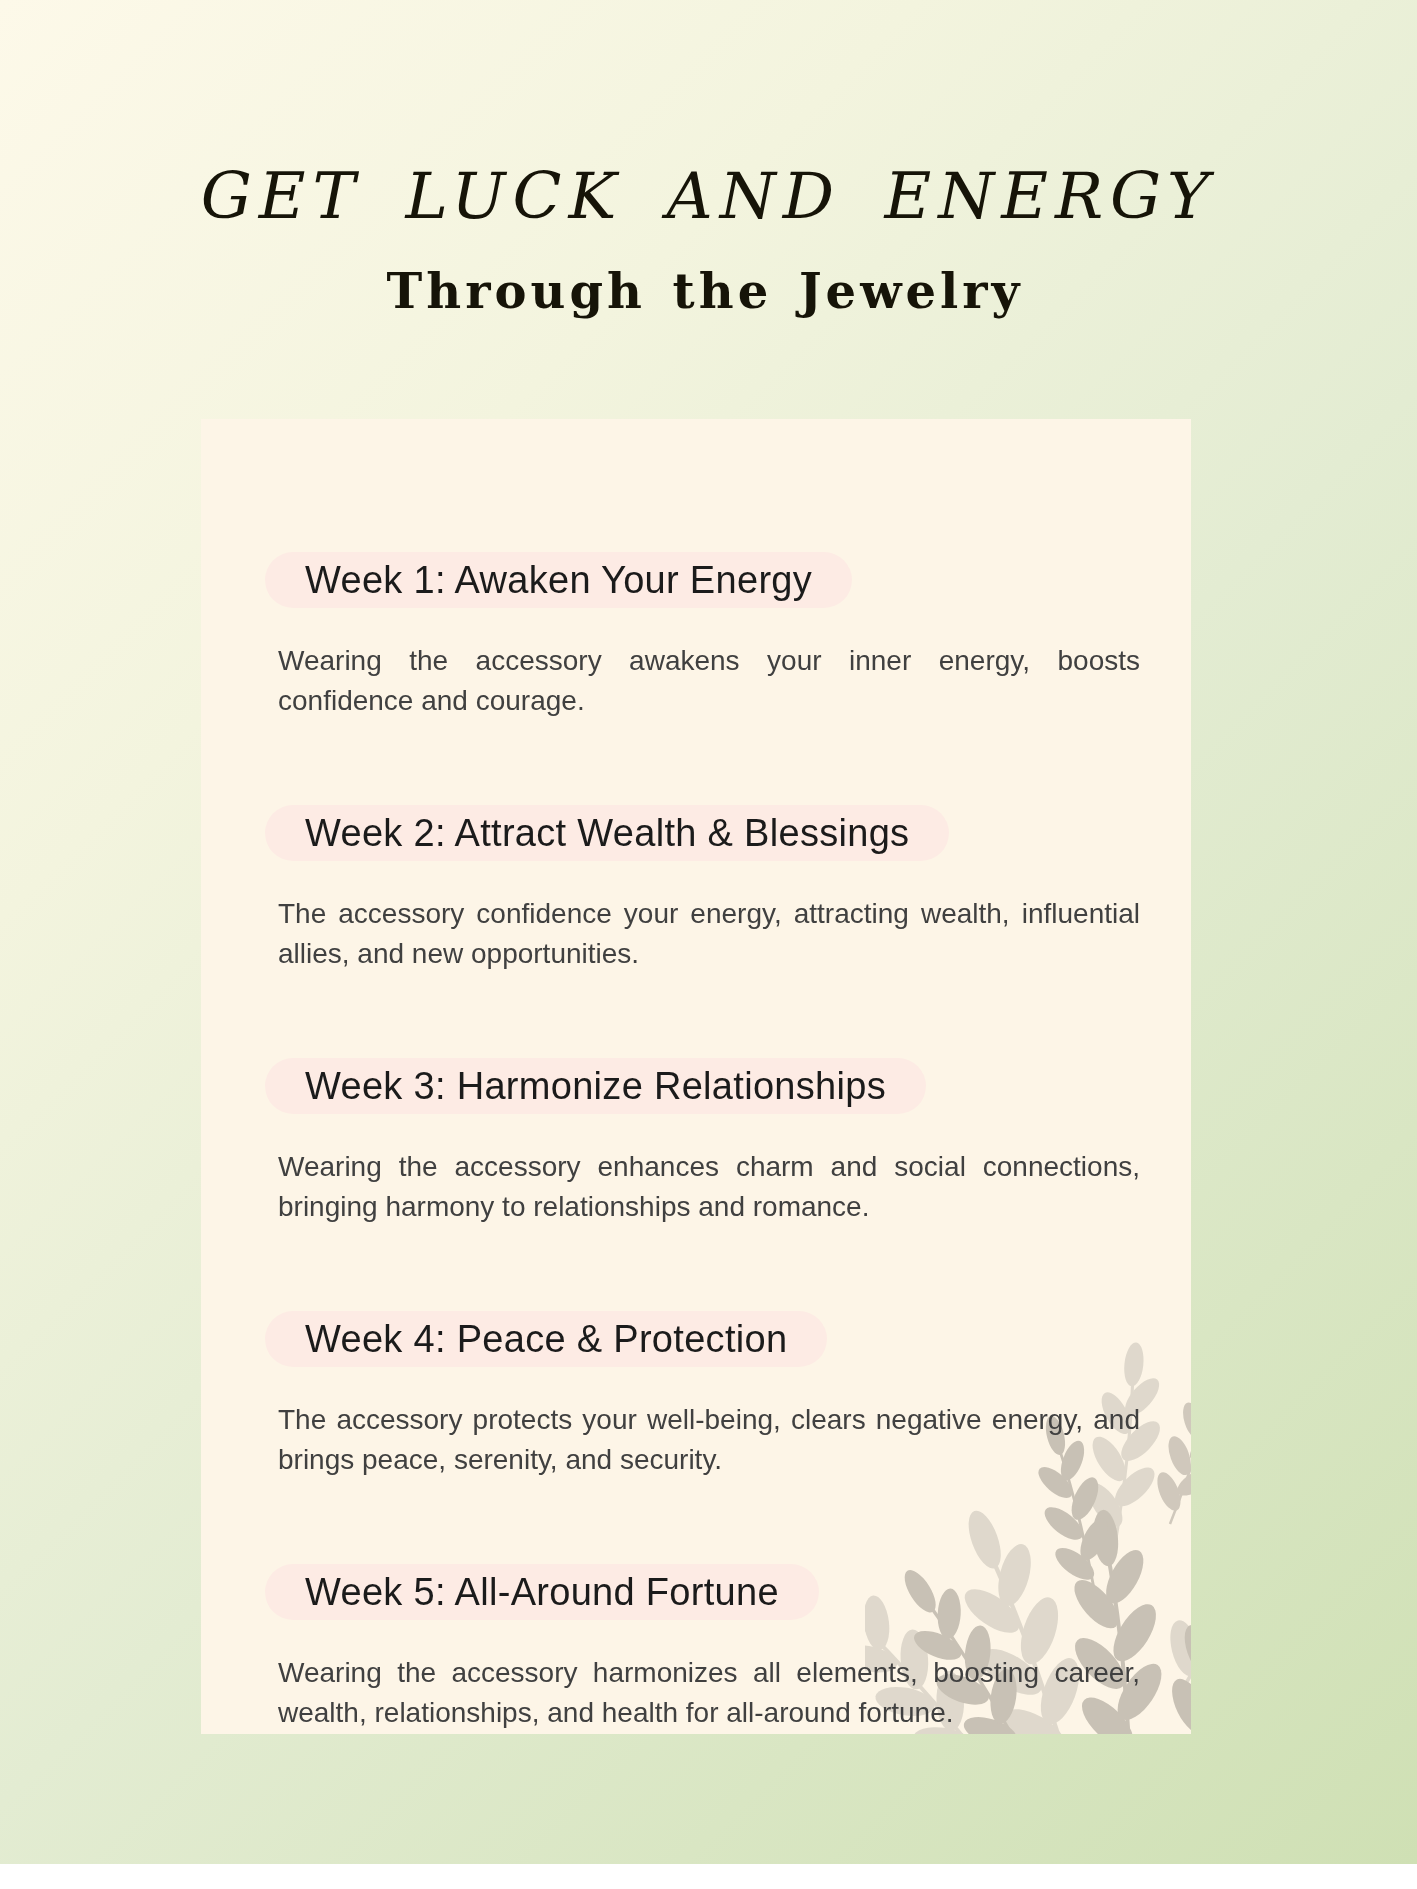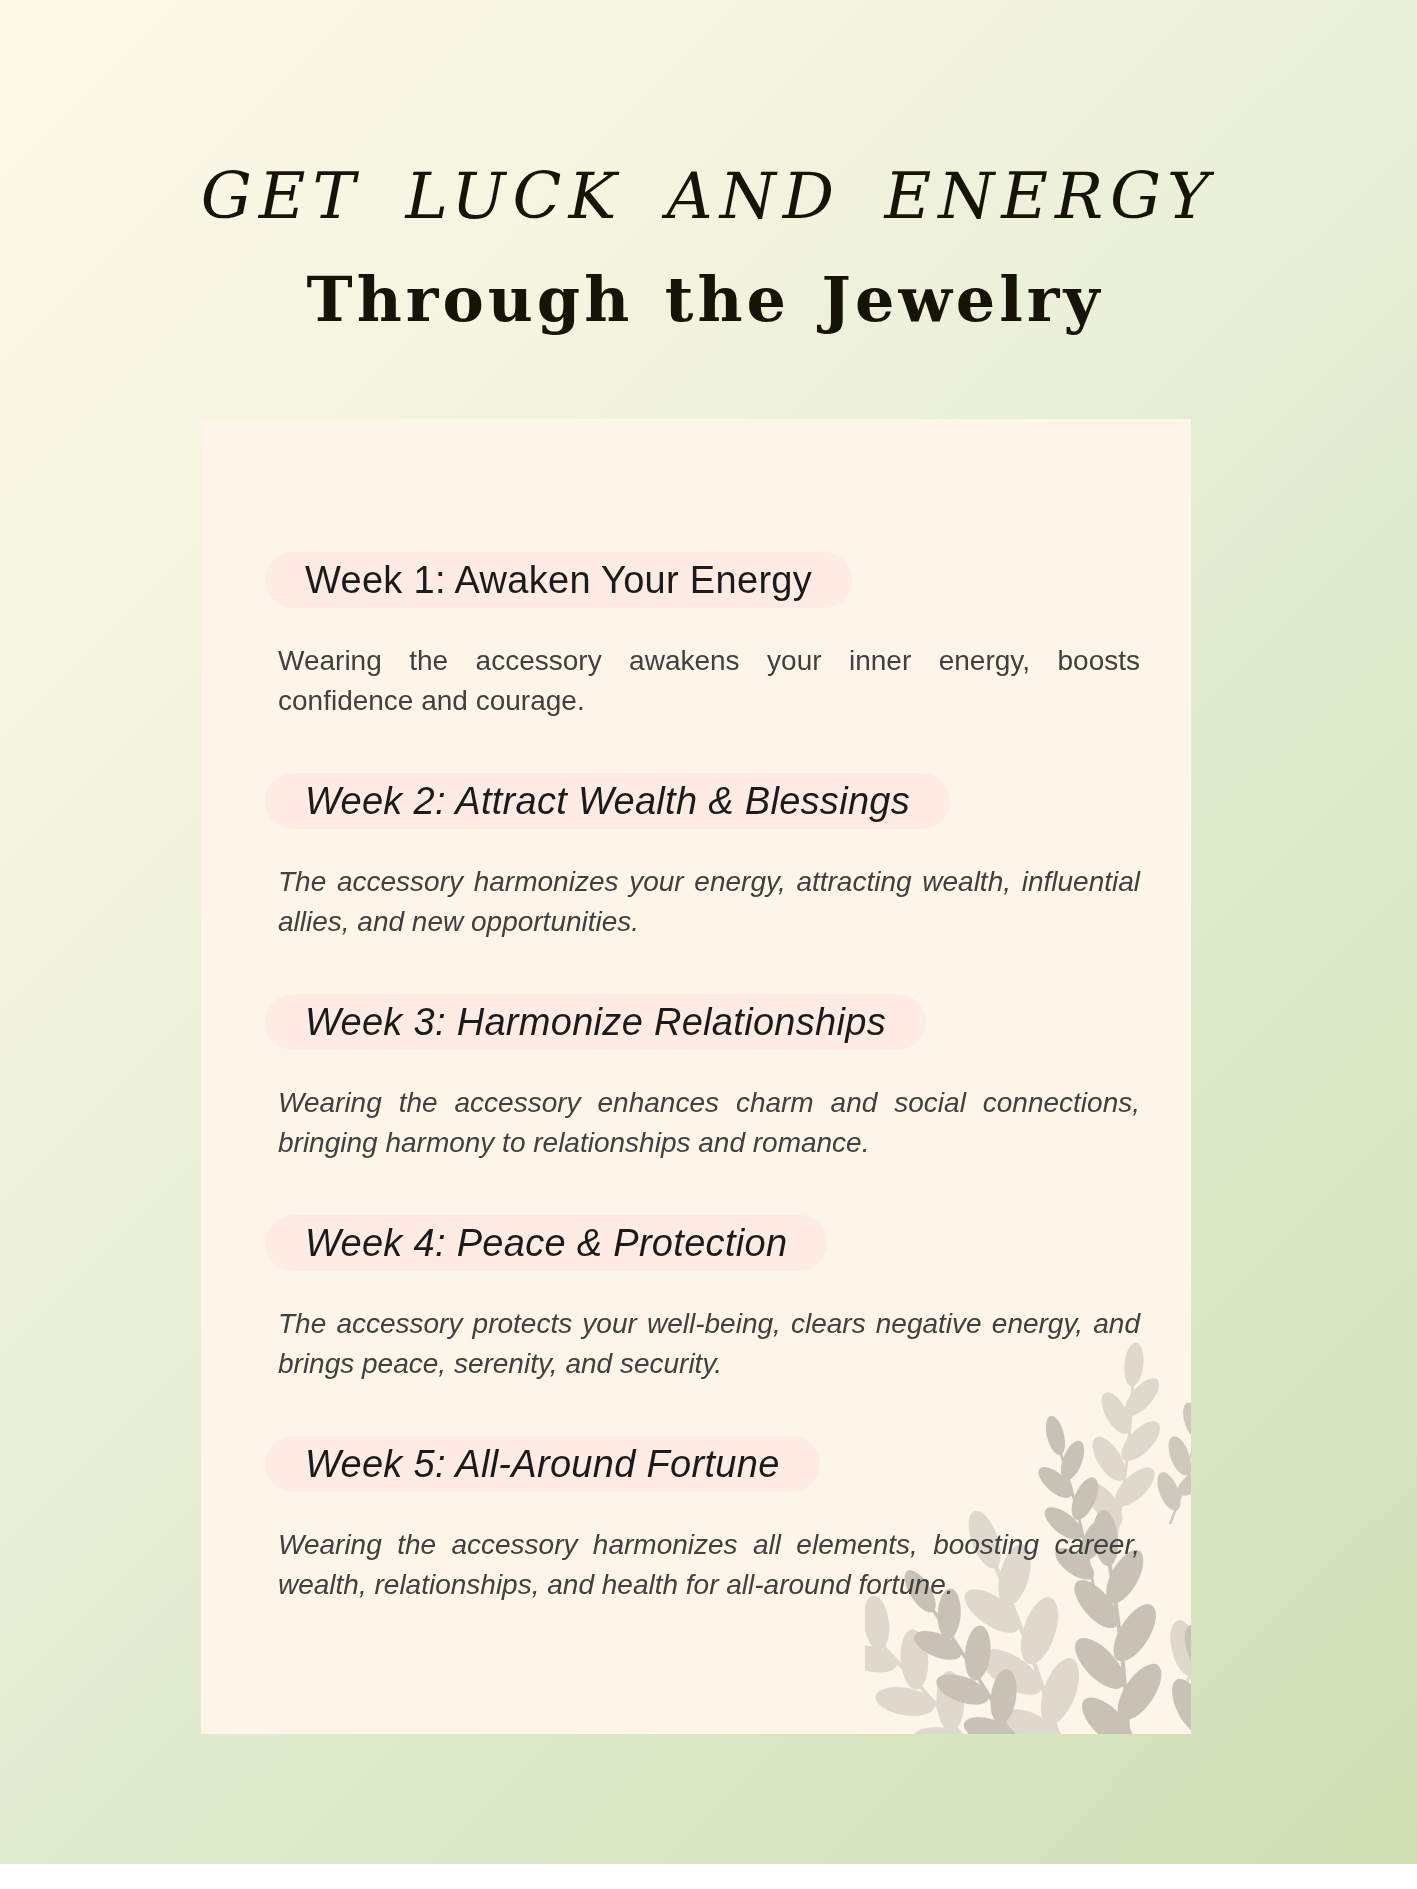--- a/index.html
+++ b/index.html
@@ -21,35 +21,35 @@
   .title-line1{
     font-family:"DejaVu Serif","Liberation Serif",serif;
     font-style:italic;font-weight:500;
     font-size:64px;line-height:1.15;
     letter-spacing:7px;word-spacing:16px;
     margin:0;
   }
   .title-line2{
     font-family:"DejaVu Serif","Liberation Serif",serif;
     font-weight:600;
-    font-size:62px;line-height:1.15;
+    font-size:48px;line-height:1.15;
     letter-spacing:4px;word-spacing:6px;
     margin:30px 7px 0 0;
   }
   
   .card{
     position:absolute;left:201px;top:419px;
     width:990px;height:1315px;
     background:#fdf5e7;
     box-sizing:border-box;
     padding:85px 50px 0 64px;
     overflow:hidden;
   }
   .section{position:relative;z-index:2;margin-top:48px;}
-  .section + .section{margin-top:52px;font-style:italic;}
+  .section + .section{margin-top:84px;}
   .pill{
     display:inline-block;
     background:#fdebe4;
     border-radius:28px;
     padding:6px 40px;
     font-size:38px;line-height:44px;
     letter-spacing:0.3px;
     color:#1b1b1b;
     white-space:nowrap;
   }
@@ -80,21 +80,21 @@
 
   <div class="card">
 
     <div class="section">
       <div class="pill">Week 1: Awaken Your Energy</div>
       <p class="body-text">Wearing the accessory awakens your inner energy, boosts confidence and courage.</p>
     </div>
 
     <div class="section">
       <div class="pill">Week 2: Attract Wealth &amp; Blessings</div>
-      <p class="body-text">The accessory  harmonizes your energy, attracting wealth, influential allies, and new opportunities.</p>
+      <p class="body-text">The accessory  confidence your energy, attracting wealth, influential allies, and new opportunities.</p>
     </div>
 
     <div class="section">
       <div class="pill">Week 3: Harmonize Relationships</div>
       <p class="body-text">Wearing the accessory  enhances charm and social connections, bringing harmony to relationships and romance.</p>
     </div>
 
     <div class="section">
       <div class="pill">Week 4: Peace &amp; Protection</div>
       <p class="body-text">The accessory protects your well-being, clears negative energy, and brings peace, serenity, and security.</p>

